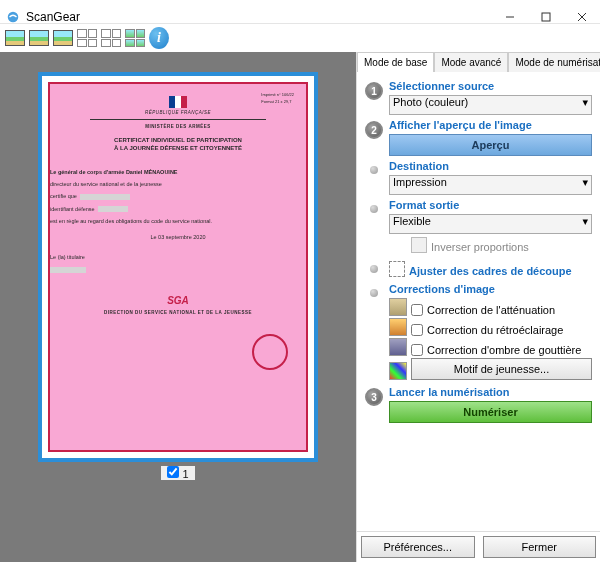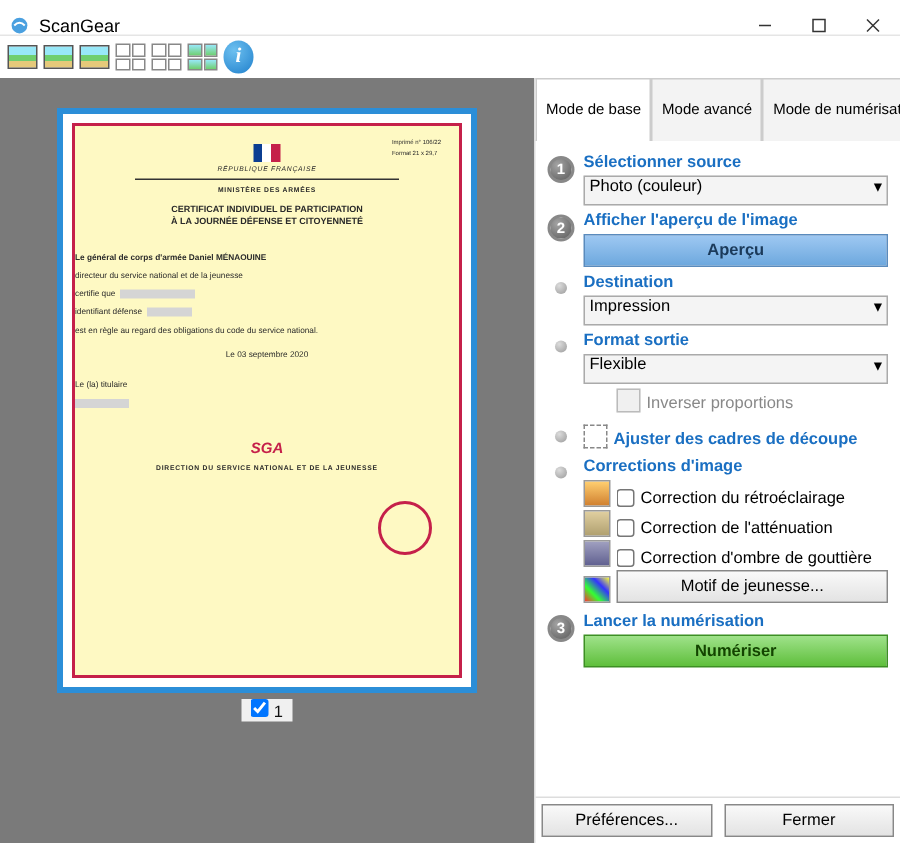--- a/index.html
+++ b/index.html
@@ -13,37 +13,37 @@
 .toolbar { height: 28px; padding: 2px 4px; display: flex; align-items: center; gap: 2px; }
 .tool-icon { width: 22px; height: 22px; border: 1px solid transparent; border-radius: 2px; display: flex; align-items: center; justify-content: center; }
 .thumb { width: 20px; height: 16px; background: linear-gradient(#98e8f8 40%, #6fcf6f 40% 70%, #e5c97a 70%); position: relative; border: 1px solid #555; }
 .grid22 { display: grid; grid-template-columns: 1fr 1fr; grid-template-rows: 1fr 1fr; gap: 1px; width: 20px; height: 18px; }
 .grid22 .cell { border: 1px solid #888; background: #fff; }
 .info-icon { width: 22px; height: 22px; border-radius: 50%; background: radial-gradient(circle at 35% 30%, #6dc0f0, #2080cc); color: #fff; display: flex; align-items: center; justify-content: center; font-weight: bold; font-size: 14px; font-style: italic; font-family: Georgia, serif; }
 
 .content { display: flex; height: calc(100% - 24px - 28px); }
 .preview-pane { flex: 1; background: #7a7a7a; display: flex; flex-direction: column; align-items: center; padding: 20px 18px 8px; }
 .preview-wrap { background: #fff; border: 4px solid #2b8ed8; padding: 6px; position: relative; }
-.doc { width: 260px; height: 370px; border: 2px solid #c5204a; padding: 8px 0; font-size: 5.5px; color: #2a2a2a; position: relative; background: #fef9c3; overflow: hidden; }
+.doc { width: 260px; height: 370px; border: 2px solid #c5204a; padding: 8px 0; font-size: 5.5px; color: #2a2a2a; position: relative; background: #f9a8d4; overflow: hidden; }
 .doc-bg { position: absolute; inset: 0; opacity: 0.07; background: radial-gradient(ellipse at 55% 55%, #8a3a2a 0 40%, transparent 50%); }
 .doc > * { position: relative; }
 .doc .flag { width: 18px; height: 12px; margin: 4px auto 2px; background: linear-gradient(90deg, #0b3e91 33%, #fff 33% 66%, #c5204a 66%); }
 .doc .hdr { text-align: center; font-size: 4.5px; letter-spacing: .5px; }
 .doc .rule { border-top: 1px solid #333; margin: 4px 40px; }
 .doc .title { text-align: center; font-weight: bold; font-size: 6px; margin: 2px 0; }
 .doc .blk { margin: 6px 0; }
 .doc .grey { display: inline-block; background: #d5d5d5; height: 6px; width: 50px; vertical-align: middle; }
 .doc .stamp { position: absolute; right: 18px; bottom: 80px; width: 36px; height: 36px; border-radius: 50%; border: 2px solid #c5204a; color: #c5204a; font-size: 3px; }
 .doc .logo { color: #c5204a; font-weight: bold; font-size: 10px; text-align: center; margin-top: 22px; font-style: italic; }
 .doc .small-r { position: absolute; top: 8px; right: 12px; font-size: 4px; text-align: left; }
 .check-row { margin-top: 4px; color: #111; font-size: 11px; background: #f0f0f0; padding: 0 6px; }
 
 .side { width: 244px; border-left: 1px solid #ddd; display: flex; flex-direction: column; }
 .tabs { display: flex; background: #fff; border-bottom: 1px solid #ccc; font-size: 10px; }
-.tab { padding: 15px 6px; border: 1px solid #ccc; border-bottom: none; margin-bottom: -1px; background: #f3f3f3; white-space: nowrap; }
+.tab { padding: 4px 6px; border: 1px solid #ccc; border-bottom: none; margin-bottom: -1px; background: #f3f3f3; white-space: nowrap; }
 .tab.active { background: #fff; }
 .panel { flex: 1; overflow: auto; padding: 8px 8px 4px 8px; }
 .step { display: flex; align-items: flex-start; margin-bottom: 4px; }
 .step-num { width: 18px; height: 18px; border-radius: 50%; background: radial-gradient(circle at 35% 30%, #a5a5a5, #5a5a5a); color: #fff; font-weight: bold; font-size: 10px; display: flex; align-items: center; justify-content: center; margin-right: 6px; margin-top: 2px; flex: none; border: 2px solid #888; }
 .step-dot { width: 8px; height: 8px; border-radius: 50%; background: radial-gradient(circle at 35% 30%, #dcdcdc, #9a9a9a); margin: 6px 11px 0 5px; flex: none; }
 .step-body { flex: 1; }
 .step-title { color: #1a6fc2; font-weight: bold; font-size: 11px; margin-bottom: 3px; }
 select, .fake-select { width: 100%; height: 20px; font-size: 11px; border: 1px solid #aaa; background: #f4f4f4; padding: 0 3px; }
 .btn { height: 22px; width: 100%; border: 1px solid #888; font-size: 11px; display: flex; align-items: center; justify-content: center; cursor: default; }
 .btn-preview { background: linear-gradient(#9ec8f2, #6da8de); font-weight: bold; border-color: #5a8bbd; color: #1b3a5a; }
@@ -217,30 +217,30 @@
             <span class="link">Ajuster des cadres de découpe</span>
           </div>
         </div>
       </div>
 
       <div class="step">
         <div class="step-dot"></div>
         <div class="step-body">
           <div class="step-title">Corrections d'image</div>
           <div class="chk-row">
+              <div class="mini m1"></div>
+              <input type="checkbox" style="">
+              <span>Correction de l'atténuation</span>
+            </div>
+          <div class="chk-row">
               <div class="mini m2"></div>
               <input type="checkbox" style="">
               <span>Correction du rétroéclairage</span>
             </div>
           <div class="chk-row">
-              <div class="mini m1"></div>
-              <input type="checkbox" style="">
-              <span>Correction de l'atténuation</span>
-            </div>
-          <div class="chk-row">
               <div class="mini m3"></div>
               <input type="checkbox" style="">
               <span>Correction d'ombre de gouttière</span>
             </div>
           <div class="chk-row">
               <div class="mini m4"></div>
             <div class="btn btn-grey" style="flex:1">Motif de jeunesse...</div>
           </div>
         </div>
       </div>

